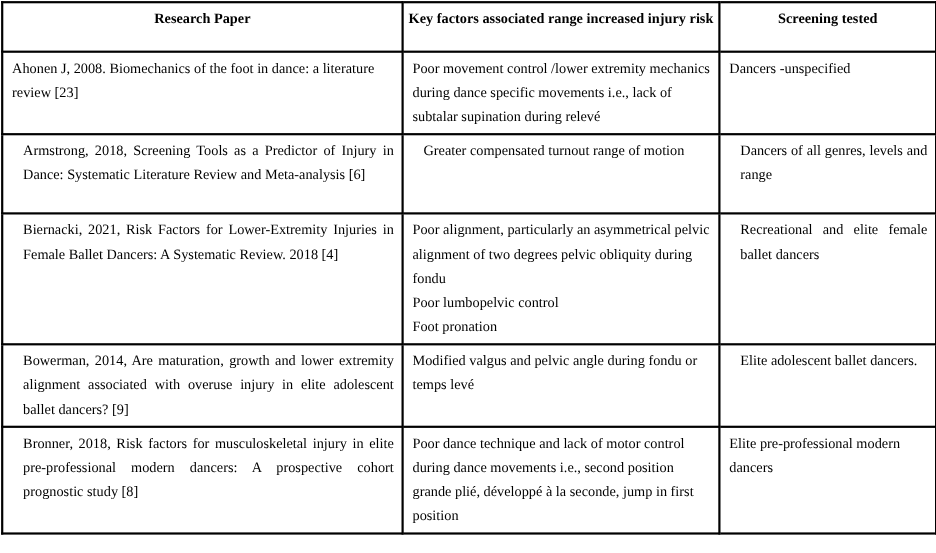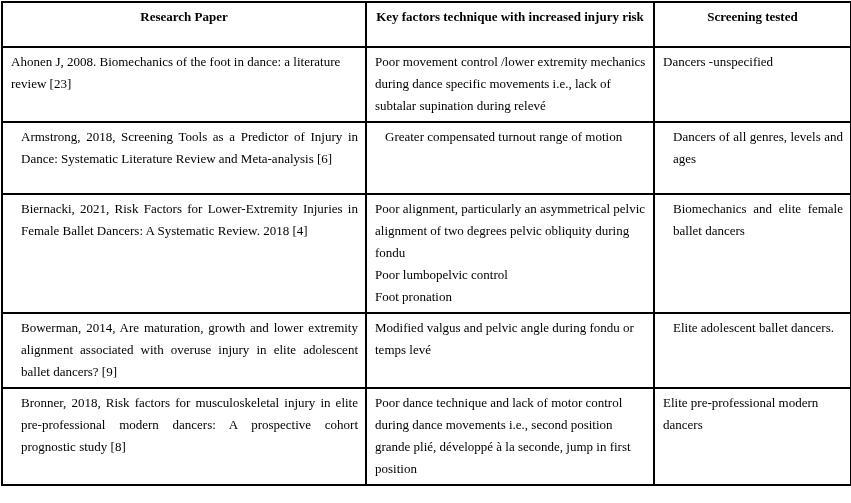--- a/index.html
+++ b/index.html
@@ -57,41 +57,41 @@
 
 <table class="research-table">
   <colgroup>
     <col style="width:364px">
     <col style="width:288px">
     <col style="width:197px">
   </colgroup>
   <thead>
     <tr class="hr-head">
       <th>Research Paper</th>
-      <th>Key factors technique with increased injury risk</th>
+      <th>Key factors associated range increased injury risk</th>
       <th>Screening tested</th>
     </tr>
   </thead>
   <tbody>
     <tr class="hr-0">
       <td>Ahonen J, 2008. Biomechanics of the foot in dance: a literature review [23]</td>
       <td class="multiline">Poor movement control /lower extremity mechanics during dance specific movements i.e., lack of subtalar supination during relevé</td>
       <td>Dancers -unspecified</td>
     </tr>
     <tr class="hr-1">
       <td class="just">Armstrong, 2018, Screening Tools as a Predictor of Injury in Dance: Systematic Literature Review and Meta-analysis [6]</td>
       <td class="just multiline">Greater compensated turnout range of motion</td>
-      <td class="just">Dancers of all genres, levels and ages</td>
+      <td class="just">Dancers of all genres, levels and range</td>
     </tr>
     <tr class="hr-2">
       <td class="just">Biernacki, 2021, Risk Factors for Lower-Extremity Injuries in Female Ballet Dancers: A Systematic Review. 2018 [4]</td>
       <td class="multiline">Poor alignment, particularly an asymmetrical pelvic alignment of two degrees pelvic obliquity during fondu
 Poor lumbopelvic control
 Foot pronation</td>
-      <td class="just">Biomechanics and elite female ballet dancers</td>
+      <td class="just">Recreational and elite female ballet dancers</td>
     </tr>
     <tr class="hr-3">
       <td class="just">Bowerman, 2014, Are maturation, growth and lower extremity alignment associated with overuse injury in elite adolescent ballet dancers? [9]</td>
       <td class="multiline">Modified valgus and pelvic angle during fondu or temps levé</td>
       <td class="just">Elite adolescent ballet dancers.</td>
     </tr>
     <tr class="hr-4">
       <td class="just">Bronner, 2018, Risk factors for musculoskeletal injury in elite pre-professional modern dancers: A prospective cohort prognostic study [8]</td>
       <td class="multiline">Poor dance technique and lack of motor control during dance movements i.e., second position grande plié, développé à la seconde, jump in first position</td>
       <td>Elite pre-professional modern dancers</td>

